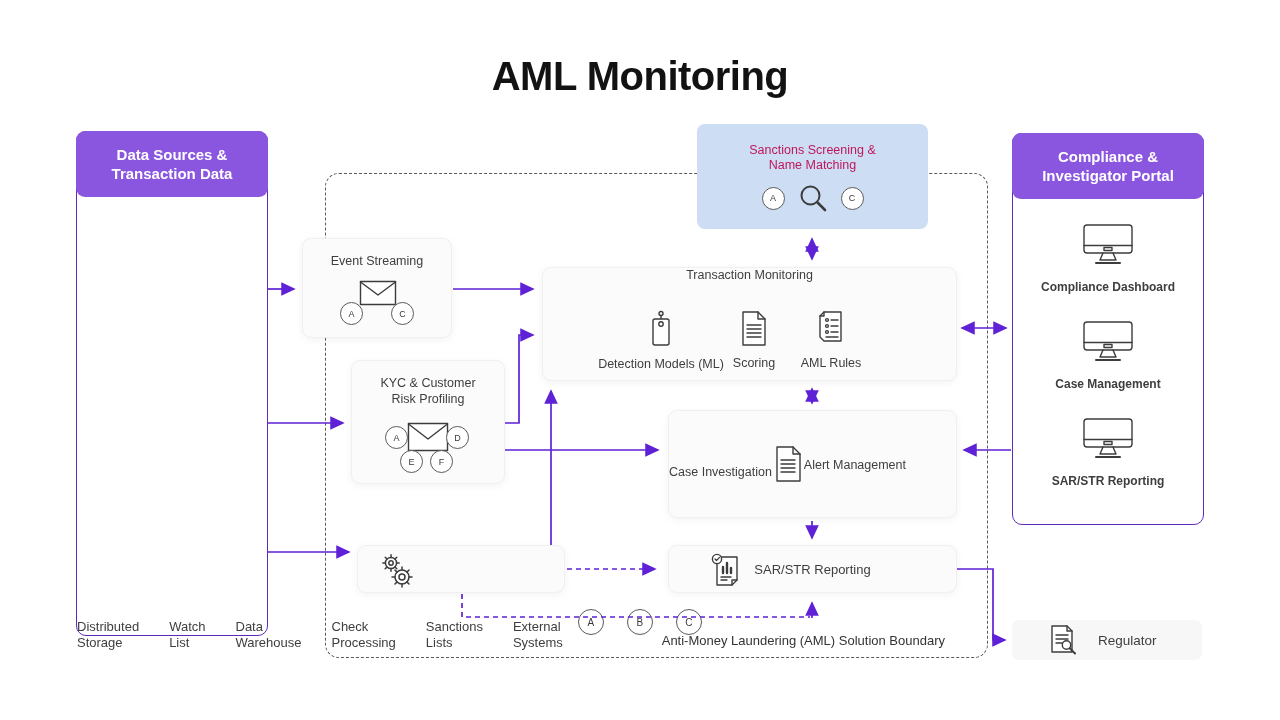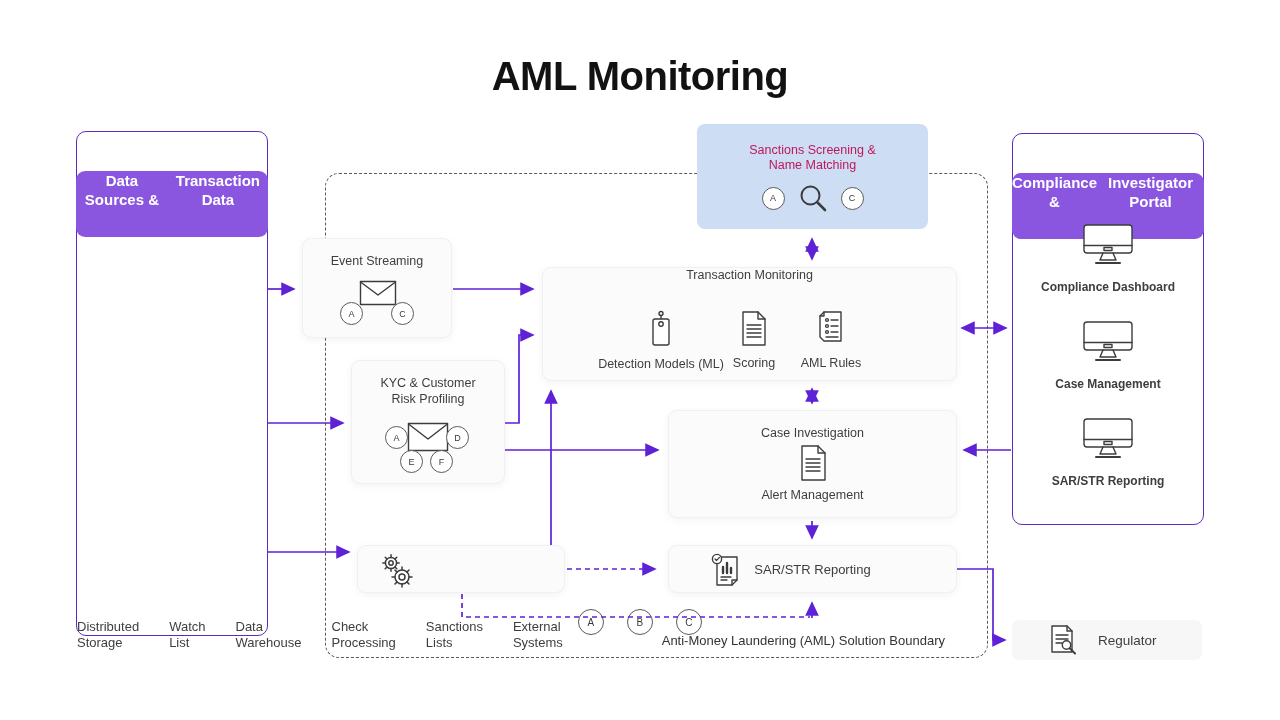--- a/index.html
+++ b/index.html
@@ -23,21 +23,21 @@
   body{font-family:"Liberation Sans", sans-serif;color:var(--text);}
   .canvas{position:relative;width:1280px;height:720px;background:#fff;overflow:hidden;padding-left:20px;}
 
   .page-title{position:absolute;top:54px;left:0;width:100%;text-align:center;
     font-size:40px;font-weight:800;letter-spacing:-.5px;color:var(--title-color);}
 
   
   .panel{position:absolute;background:#fff;border:1.6px solid var(--panel-border);border-radius:10px;z-index:2;}
   .panel-header{position:absolute;top:-1px;left:-1px;right:-1px;height:66px;background:var(--header-bg);
     border-radius:9px;color:var(--header-text);font-weight:bold;font-size:15px;line-height:19px;
-    display:flex;justify-content:center;text-align:center;margin-top:40px;}
+    display:flex;flex-direction:column;justify-content:center;text-align:center;}
   .left-panel{left:76px;top:131px;width:192px;height:505px;}
   .right-panel{left:1012px;top:133px;width:192px;height:392px;}
 
   .lp-body{position:absolute;top:66px;left:0;right:0;bottom:0;display:flex;
     align-items:flex-end;padding-top:21px;gap:15px;}
   .lp-label{font-size:13px;line-height:16px;height:16px;}
   .badge-row{display:flex;gap:23px;margin-top:6px;}
   .badge{width:26px;height:26px;border:1px solid #5a5a5a;border-radius:50%;background:#fff;
     font-size:10px;display:flex;align-items:center;justify-content:center;color:#3a3a3a;}
   .badge.small{width:23px;height:23px;font-size:9px;}
@@ -66,21 +66,21 @@
   .event-box .box-label{margin-top:15px;}
   .kyc-box{left:351px;top:360px;width:154px;height:124px;}
   .kyc-box .box-label{margin-top:15px;line-height:15.5px;}
   .abs{position:absolute;}
 
   .tm-box{left:542px;top:267px;width:415px;height:114px;}
   .tm-box .box-label{}
   .tm-col{position:absolute;top:42px;text-align:center;}
   .tm-col .tm-label{font-size:12.5px;margin-top:5px;white-space:nowrap;}
 
-  .case-box{left:668px;top:410px;width:289px;height:108px;display:flex;flex-direction:column;align-items:center;}
+  .case-box{left:668px;top:410px;width:289px;height:108px;display:flex;flex-direction:row;align-items:center;}
   .case-box .box-label{margin-top:15px;}
   .case-box .case-icon-wrap{margin-top:4px;}
   .case-box .alert-label{font-size:12.5px;margin-top:2px;}
 
   .sar-box{left:668px;top:545px;width:289px;height:48px;}
   .sar-box .box-label{line-height:48px;font-size:13px;}
   .sar-box .sar-icon-wrap{position:absolute;left:40px;top:7px;}
 
   .audit-box{left:357px;top:545px;width:208px;height:48px;}
   .audit-box .gears-wrap{position:absolute;left:22px;top:7px;}

